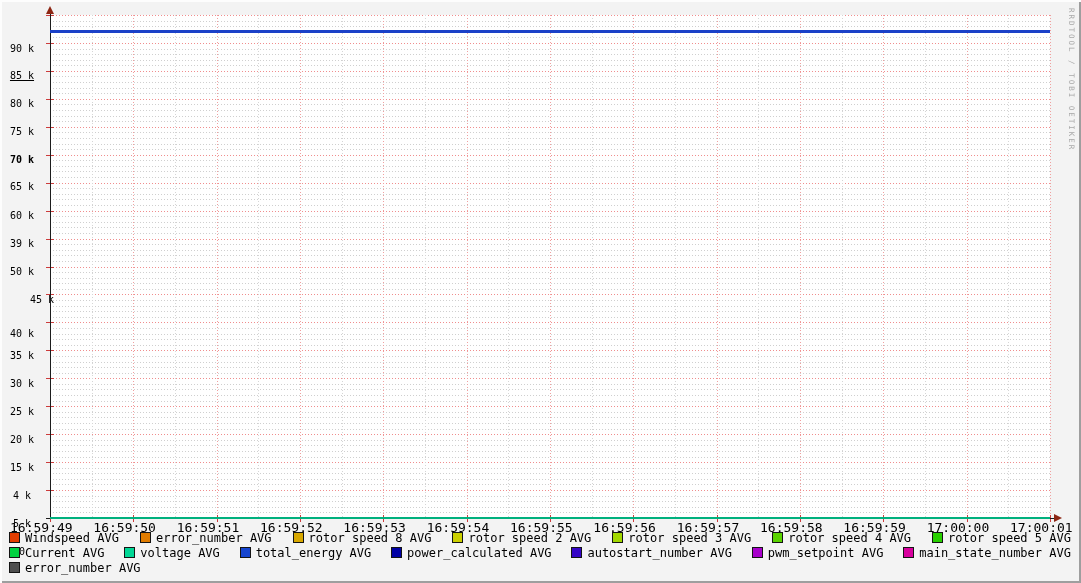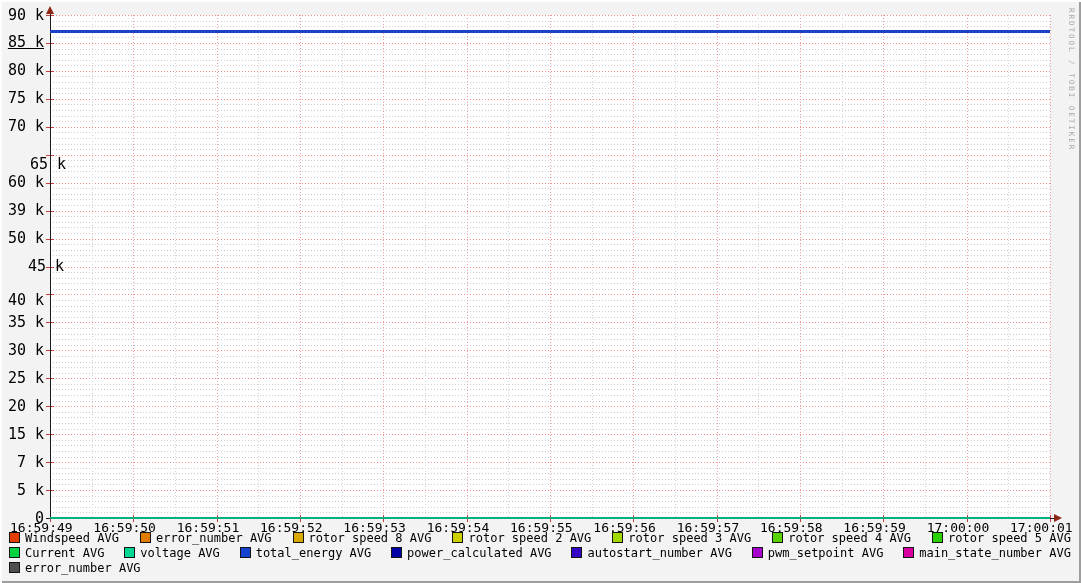--- a/index.html
+++ b/index.html
@@ -18,21 +18,21 @@
   .grid-h { position:absolute; height:1px; left:50px; width:1000px; }
   .grid-h.minor { background:repeating-linear-gradient(to right,#cfcfcf 0 1px,transparent 1px 3px); }
   .grid-h.major { background:repeating-linear-gradient(to right,#f08d8d 0 1px,transparent 1px 3px); }
   .grid-v { position:absolute; width:1px; top:15px; height:503px; }
   .grid-v.minor { background:repeating-linear-gradient(to bottom,#d6d6d6 0 1px,transparent 1px 3px); }
   .grid-v.major { background:repeating-linear-gradient(to bottom,#f0a0a0 0 1px,transparent 1px 3px); }
   .ytick-mark { position:absolute; left:46px; width:8px; height:1px; background:#cc3b3b; }
   .xtick-mark { position:absolute; top:515px; width:1px; height:7px; background:#cc3b3b; }
   .y-label {
     position:absolute; left:0; width:44px; height:13px; line-height:13px;
-    text-align:right; font-size:15px; color:#000;
+    text-align:center; font-size:10px; color:#000;margin-top:33px;
   }
   .x-label {
     position:absolute; top:521px; width:80px; height:13px; line-height:13px;
     text-align:left; font-size:13px; color:#000;
   }
   .series-line { position:absolute; left:50px; width:1000px; }
   #y-axis { position:absolute; left:50px; top:13px; width:1px; height:506px; background:#1c1c1c; }
   #x-axis { position:absolute; left:46px; top:518px; width:1008px; height:1px; background:#1c1c1c; }
   #y-arrow {
     position:absolute; left:46px; top:6px; width:0; height:0;
@@ -151,21 +151,21 @@
       <div class="grid-h major" style="top: 42.9444px;"></div>
       <div class="grid-h minor" style="top: 37.3556px;"></div>
       <div class="grid-h minor" style="top: 31.7667px;"></div>
       <div class="grid-h minor" style="top: 26.1778px;"></div>
       <div class="grid-h minor" style="top: 20.5889px;"></div>
       <div class="grid-h major" style="top: 15px;"></div>
       <div class="y-label" style="top: 511.5px;">0</div>
       <div class="ytick-mark" style="top: 490.056px;"></div>
       <div class="y-label" style="top: 483.556px;">5 k</div>
       <div class="ytick-mark" style="top: 462.111px;"></div>
-      <div class="y-label" style="top: 455.611px;">7 k</div>
+      <div class="y-label" style="top: 455.611px;">4 k</div>
       <div class="ytick-mark" style="top: 434.167px;"></div>
       <div class="y-label" style="top: 427.667px;">15 k</div>
       <div class="ytick-mark" style="top: 406.222px;"></div>
       <div class="y-label" style="top: 399.722px;">20 k</div>
       <div class="ytick-mark" style="top: 378.278px;"></div>
       <div class="y-label" style="top: 371.778px;">25 k</div>
       <div class="ytick-mark" style="top: 350.333px;"></div>
       <div class="y-label" style="top: 343.833px;">30 k</div>
       <div class="ytick-mark" style="top: 322.389px;"></div>
       <div class="y-label" style="top: 315.889px;">35 k</div>
@@ -173,23 +173,23 @@
       <div class="y-label" style="top: 294px;">40 k</div>
       <div class="ytick-mark" style="top: 266.5px;"></div>
       <div class="y-label" style="top: 260px; padding-left: 20px;">45 k</div>
       <div class="ytick-mark" style="top: 238.556px;"></div>
       <div class="y-label" style="top: 232.056px;">50 k</div>
       <div class="ytick-mark" style="top: 210.611px;"></div>
       <div class="y-label" style="top: 204.111px;">39 k</div>
       <div class="ytick-mark" style="top: 182.667px;"></div>
       <div class="y-label" style="top: 176.167px;">60 k</div>
       <div class="ytick-mark" style="top: 154.722px;"></div>
-      <div class="y-label" style="top: 158px; padding-left: 22px;">65 k</div>
+      <div class="y-label" style="top: 147px;">65 k</div>
       <div class="ytick-mark" style="top: 126.778px;"></div>
-      <div class="y-label" style="top: 120.278px;">70 k</div>
+      <div class="y-label" style="top: 120.278px; font-weight: bold;">70 k</div>
       <div class="ytick-mark" style="top: 98.8333px;"></div>
       <div class="y-label" style="top: 92.3333px;">75 k</div>
       <div class="ytick-mark" style="top: 70.8889px;"></div>
       <div class="y-label" style="top: 64.3889px;">80 k</div>
       <div class="ytick-mark" style="top: 42.9444px;"></div>
       <div class="y-label" style="top: 36.4444px; text-decoration: underline;">85 k</div>
       <div class="ytick-mark" style="top: 15px;"></div>
       <div class="y-label" style="top: 8.5px;">90 k</div>
       <div class="xtick-mark" style="left: 50px;"></div>
       <div class="x-label" style="left: 10px;">16:59:49</div>

